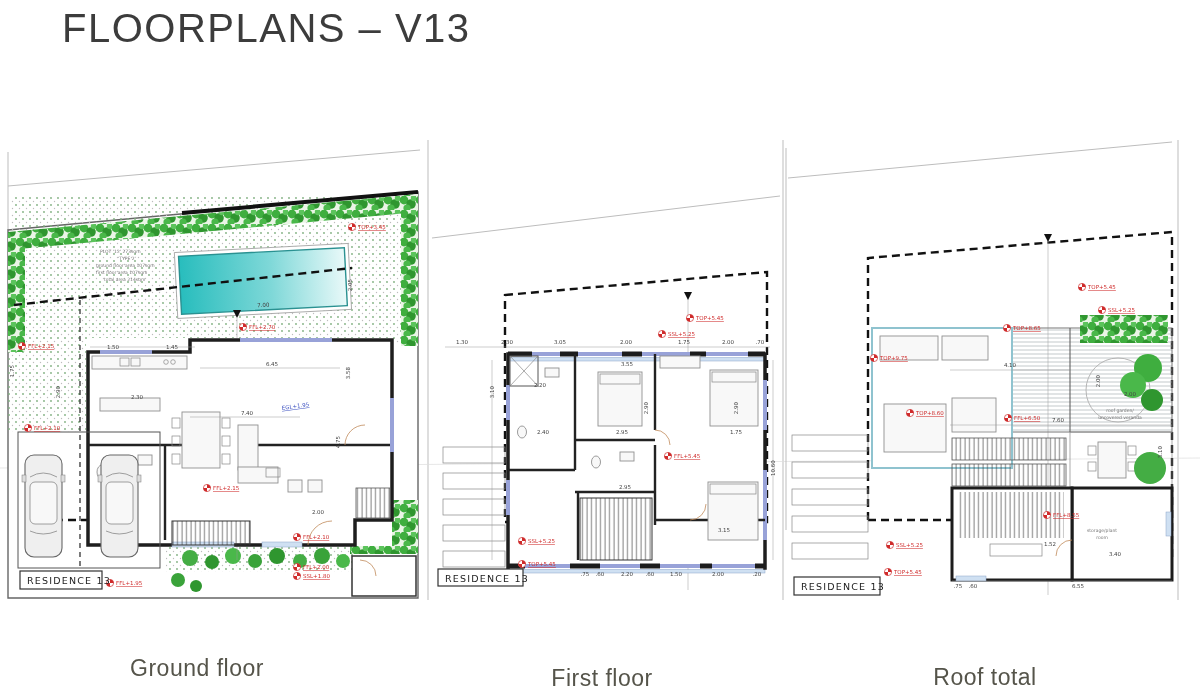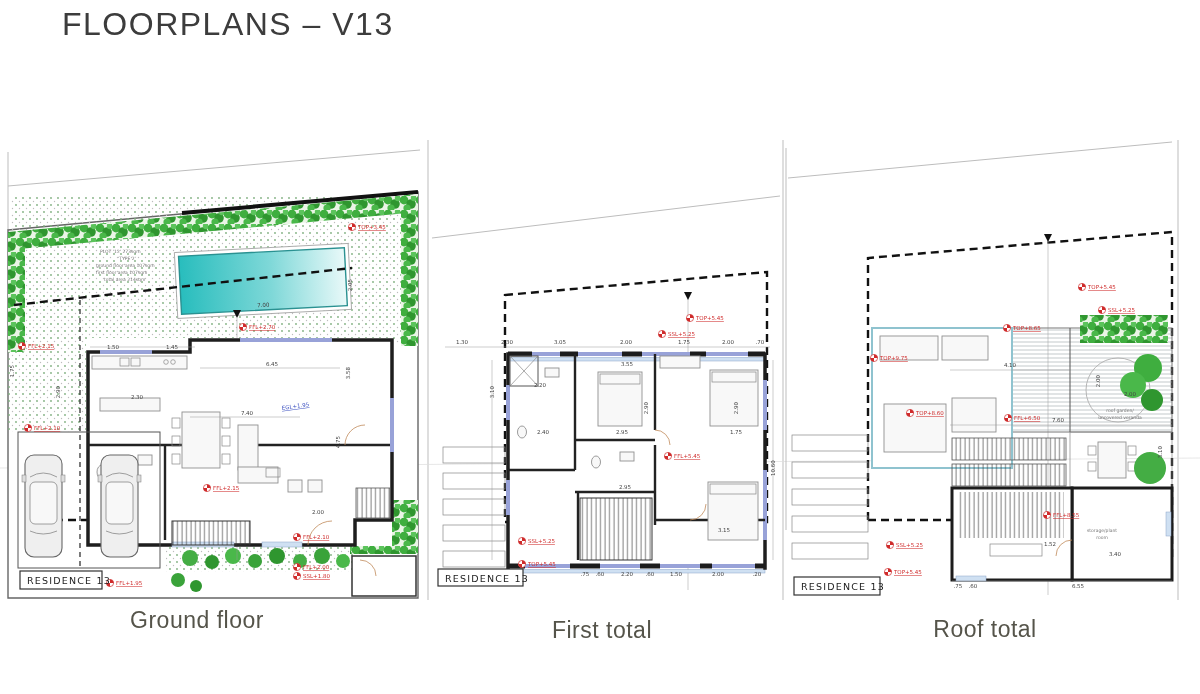--- a/index.html
+++ b/index.html
@@ -1,18 +1,18 @@
 <!DOCTYPE html>
 <html><head>
 <meta charset="utf-8">
 <style>
   html,body{margin:0;padding:0;background:#fff;}
   body{width:1200px;height:694px;position:relative;overflow:hidden;font-family:"DejaVu Sans",sans-serif;}
-  .title{position:absolute;left:62px;top:6px;font-size:32px;color:#3c3c3c;letter-spacing:1.5px;font-family:"Liberation Sans",sans-serif;}
-  .caption{position:absolute;font-size:23px;color:#55544a;text-align:center;width:240px;font-family:"Liberation Sans",sans-serif;letter-spacing:.5px;}
+  .title{position:absolute;left:62px;top:6px;font-size:40px;color:#3c3c3c;letter-spacing:1.5px;font-family:"Liberation Sans",sans-serif;}
+  .caption{position:absolute;font-size:23px;color:#55544a;text-align:center;width:240px;font-family:"Liberation Sans",sans-serif;letter-spacing:.5px;margin-top:48px;}
   #cap0{left:77px;top:607px;}
   #cap1{left:482px;top:617px;}
   #cap2{left:865px;top:616px;}
   svg{position:absolute;left:0;top:0;}
   svg text{font-family:"DejaVu Sans",sans-serif;}
   .dim{font-size:5.5px;fill:#444;text-anchor:middle;}
   .tiny{font-size:4.5px;fill:#777;}
   .tinym{font-size:4.5px;fill:#777;text-anchor:middle;}
   .ann{font-size:5.5px;fill:#cf2b2b;text-decoration:underline;}
   .blue{font-size:5.5px;fill:#3a4fc0;text-decoration:underline;}
@@ -440,14 +440,14 @@
         <text class="ann" x="894" y="574">TOP+5.45</text>
     </g>
     <g>
       <rect x="794" y="577" width="86" height="18" fill="#fff" stroke="#333" stroke-width="1.2"></rect>
       <text class="resi" x="801" y="590">RESIDENCE 13</text>
     </g>
   </g>
 </svg>
 
 <div class="caption" id="cap0">Ground floor</div>
-<div class="caption" id="cap1">First total</div>
+<div class="caption" id="cap1">First floor</div>
 <div class="caption" id="cap2">Roof total</div>
 
 </body></html>

